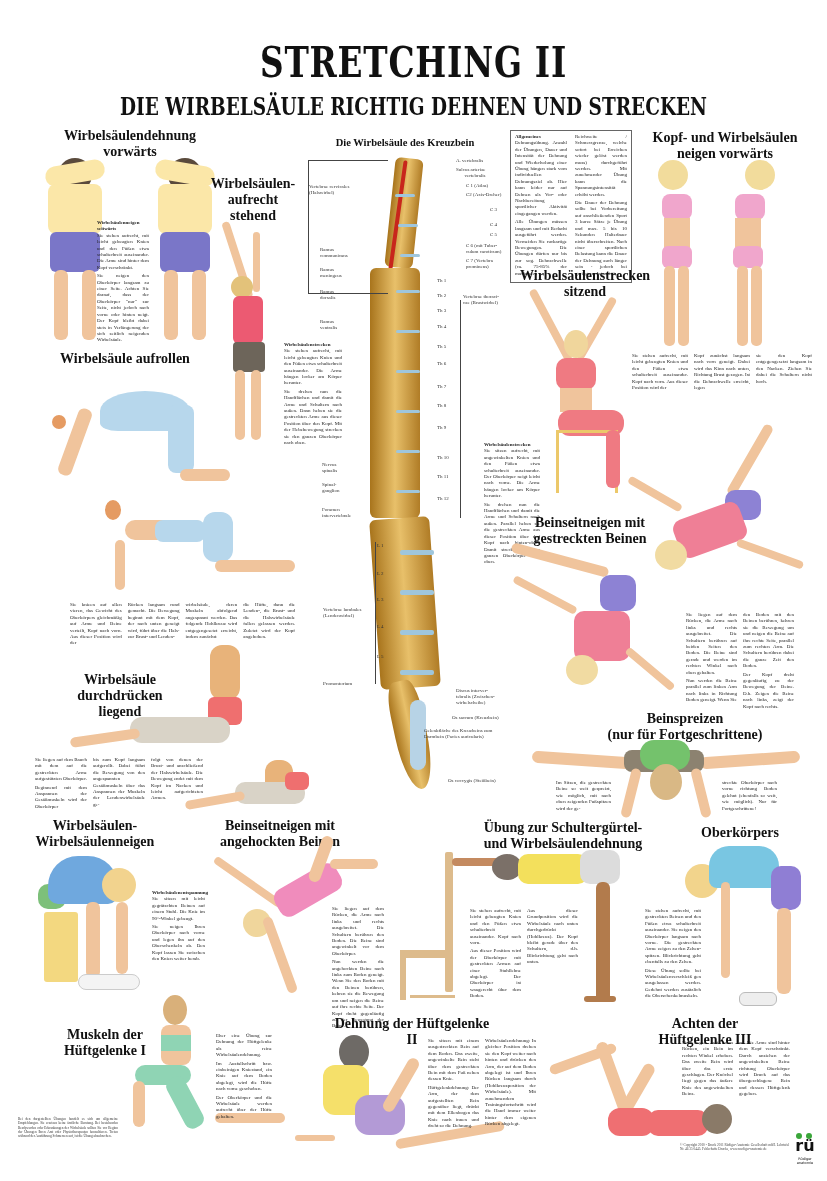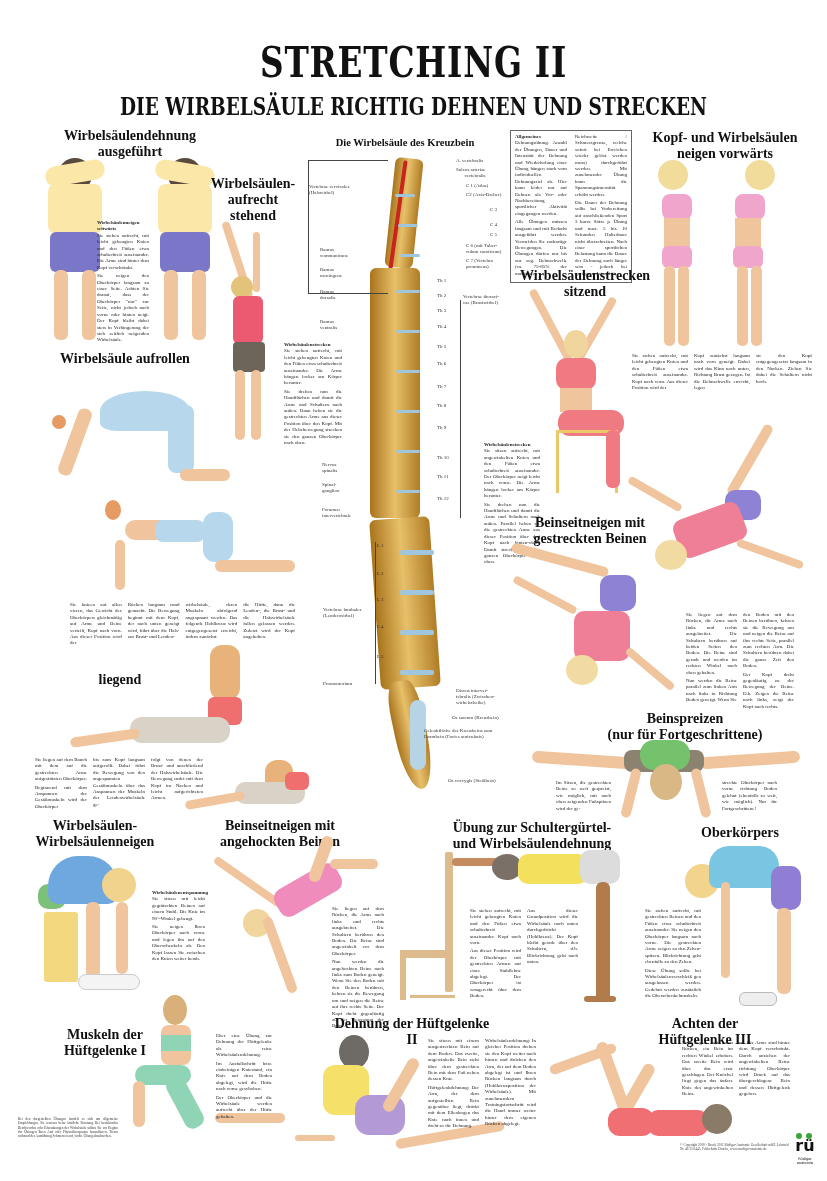--- a/index.html
+++ b/index.html
@@ -23,21 +23,21 @@
   .line{position:absolute;background:#444;}
 </style>
 </head>
 <body>
 
 <div class="abs title">STRETCHING II</div>
 <div class="abs subtitle">DIE WIRBELSÄULE RICHTIG DEHNEN UND STRECKEN</div>
 
 <div class="abs h" style="left:60px;top:128px;width:140px;">
   <div>Wirbelsäulendehnung</div>
-  <div>ausgeführt</div>
+  <div>vorwärts</div>
 </div>
 
 <div class="fig" style="left:40px;top:158px;width:70px;height:190px;">
   <div class="abs" style="left:18px;top:0;width:34px;height:34px;border-radius:50%;background:#5a4a3c;"></div>
   <div class="abs" style="left:5px;top:5px;width:60px;height:20px;border-radius:10px;background:#fbe7a8;transform:rotate(-10deg);"></div>
   <div class="abs" style="left:8px;top:26px;width:54px;height:50px;border-radius:8px;background:#fbe7a8;"></div>
   <div class="abs" style="left:10px;top:74px;width:50px;height:40px;border-radius:6px;background:#7a76c8;"></div>
   <div class="abs skin" style="left:14px;top:112px;width:14px;height:70px;border-radius:6px;"></div>
   <div class="abs skin" style="left:42px;top:112px;width:14px;height:70px;border-radius:6px;"></div>
 </div>
@@ -92,20 +92,21 @@
   <div class="abs skin" style="left:120px;top:60px;width:80px;height:12px;border-radius:6px;"></div>
 </div>
 <div class="abs t cols" style="left:70px;top:602px;width:225px;">
   <div>Sie knieen auf allen vieren, das Gewicht des Oberkörpers gleichmäßig auf Arme und Beine verteilt, Kopf nach vorn. Aus dieser Position wird der</div>
   <div>Rücken langsam rund gemacht. Die Bewegung beginnt mit dem Kopf, der nach unten geneigt wird, führt über die Hals- zur Brust- und Lenden-</div>
   <div>wirbelsäule, deren Muskeln abfolgend angespannt werden. Das folgende Hohlkreuz wird entgegengesetzt erreicht, indem zunächst</div>
   <div>die Hüfte, dann die Lenden-, die Brust- und die Halswirbelsäule fallen gelassen werden. Zuletzt wird der Kopf angehoben.</div>
 </div>
 
 <div class="abs h" style="left:55px;top:672px;width:130px;">
+  <div>Wirbelsäule durchdrücken</div>
   <div>liegend</div>
 </div>
 <div class="fig" style="left:70px;top:645px;width:200px;height:110px;">
   <div class="abs" style="left:140px;top:0;width:30px;height:55px;border-radius:12px;background:#e8b37a;"></div>
   <div class="abs" style="left:138px;top:52px;width:34px;height:28px;border-radius:6px;background:#ef6f6f;"></div>
   <div class="abs" style="left:60px;top:72px;width:100px;height:26px;border-radius:12px;background:#d9d3c7;"></div>
   <div class="abs skin" style="left:0;top:88px;width:70px;height:10px;border-radius:5px;transform:rotate(-8deg);"></div>
 </div>
 <div class="abs t cols" style="left:35px;top:757px;width:168px;">
   <div>
@@ -368,21 +369,21 @@
   <div class="abs skin" style="left:168px;top:14px;width:100px;height:12px;border-radius:6px;transform:rotate(-4deg);"></div>
   <div class="abs" style="left:92px;top:10px;width:80px;height:22px;border-radius:8px;background:#8c8270;"></div>
   <div class="abs" style="left:108px;top:0;width:50px;height:30px;border-radius:14px;background:#74c26c;"></div>
   <div class="abs" style="left:118px;top:24px;width:32px;height:36px;border-radius:50%;background:#d9b885;"></div>
   <div class="abs skin" style="left:94px;top:28px;width:10px;height:50px;border-radius:5px;transform:rotate(14deg);"></div>
   <div class="abs skin" style="left:164px;top:28px;width:10px;height:50px;border-radius:5px;transform:rotate(-14deg);"></div>
 </div>
 <div class="abs t" style="left:556px;top:780px;width:55px;">Im Sitzen, die gestreckten Beine so weit gespreizt, wie möglich, mit nach oben zeigenden Fußspitzen wird der ge-</div>
 <div class="abs t" style="left:722px;top:780px;width:55px;">streckte Oberkörper nach vorne richtung Boden gelehnt (ebenfalls so weit, wie möglich). Nur für Fortgeschrittene!</div>
 
-<div class="abs h" style="left:432px;top:820px;width:200px;">
+<div class="abs h" style="left:463px;top:820px;width:200px;">
   <div>Übung zur Schultergürtel-</div>
   <div>und Wirbelsäulendehnung</div>
 </div>
 <div class="fig" style="left:400px;top:850px;width:235px;height:160px;">
   <div class="abs" style="left:45px;top:2px;width:8px;height:140px;background:#ddbb8c;border-radius:2px;"></div>
   <div class="abs" style="left:0;top:100px;width:53px;height:8px;background:#ddbb8c;"></div>
   <div class="abs" style="left:0;top:100px;width:6px;height:50px;background:#ddbb8c;"></div>
   <div class="abs" style="left:10px;top:145px;width:45px;height:3px;background:#ddbb8c;"></div>
   <div class="abs" style="left:52px;top:8px;width:50px;height:8px;border-radius:4px;background:#c48a60;"></div>
   <div class="abs" style="left:92px;top:4px;width:30px;height:26px;border-radius:50%;background:#7b7068;"></div>

